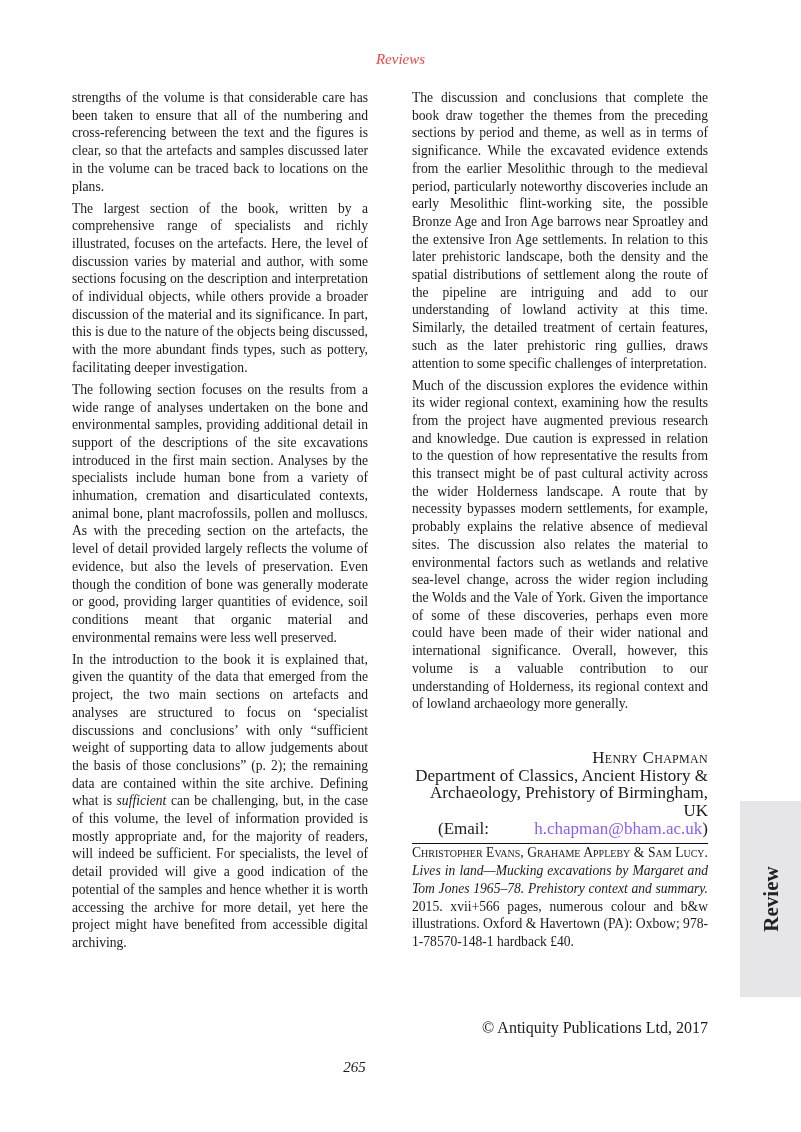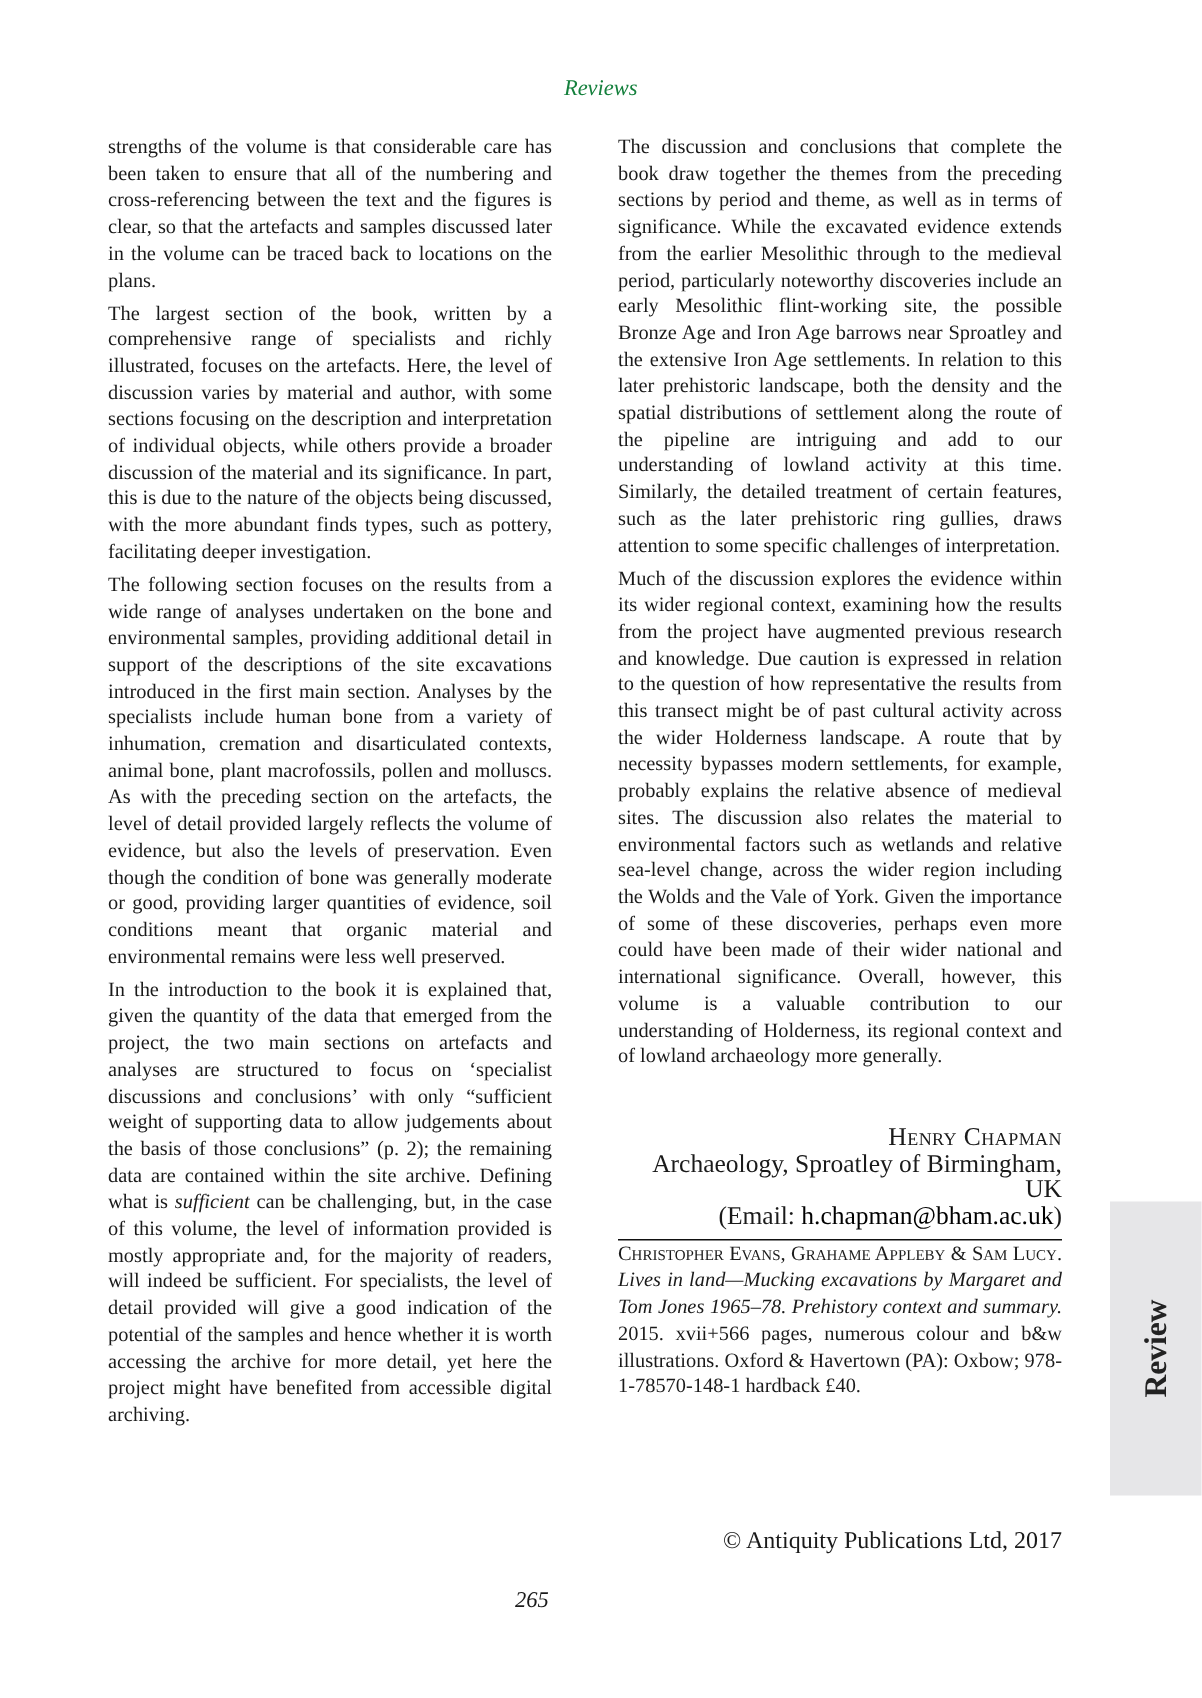--- a/index.html
+++ b/index.html
@@ -2,34 +2,34 @@
 <html><head>
 <meta charset="utf-8">
 <style>
   html, body { margin: 0; padding: 0; }
   body {
     width: 801px; height: 1132px; background: #ffffff; position: relative; overflow: hidden;
     font-family: "DejaVu Serif", "Liberation Serif", serif; color: #1a1a1a;
   }
   .running-head {
     position: absolute; top: 51px; left: 0; width: 801px; text-align: center;
-    font-family: "Liberation Serif", serif; font-style: italic; font-size: 15px; color: #15803d;
+    font-family: "Liberation Serif", serif; font-style: italic; font-size: 15px; color: #ef4444;
   }
   .col {
     position: absolute; top: 89px; width: 296px;
     font-family: "Liberation Serif", serif; font-size: 13.6px; line-height: 17.7px;
     text-align: justify; hyphens: manual;
   }
   .col.left { left: 72px; }
   .col.right { left: 412px; }
   .col p { margin: 0 0 4.3px 0; }
   .col p em { font-style: italic; }
   .sig { margin-top: 36px; text-align: right; font-size: 17px; line-height: 17.7px; }
   .sig .name { font-variant: small-caps; letter-spacing: 0.3px; }
-  .sig a { color: #000000; text-decoration: none; }
+  .sig a { color: #8b5cf6; text-decoration: none; margin-left: 41px; }
   .rule { border: 0; border-top: 1.4px solid #111; margin: 6px 0 0 0; height: 0; }
   .book { text-align: justify; }
   .book .authors { font-variant: small-caps; }
   .book .title { font-style: italic; }
   .copyright {
     position: absolute; top: 1019px; left: 412px; width: 296px; text-align: right;
     font-family: "Liberation Serif", serif; font-size: 16px;
   }
   .page-number {
     position: absolute; top: 1059px; left: 0; width: 709px; text-align: center;
@@ -55,21 +55,22 @@
   <p>The following section focuses on the results from a wide range of analyses undertaken on the bone and environmental samples, providing additional detail in support of the descriptions of the site excavations introduced in the first main section. Analyses by the specialists include human bone from a variety of inhumation, cremation and disarticulated contexts, animal bone, plant macrofossils, pollen and molluscs. As with the preceding section on the artefacts, the level of detail provided largely reflects the volume of evidence, but also the levels of preservation. Even though the condition of bone was generally moderate or good, providing larger quantities of evidence, soil conditions meant that organic material and environmental remains were less well preserved.</p>
   <p><span>In the introduction to the book it is explained that, given the quantity of the data that emerged from the project, the two main sections on artefacts and analyses are structured to focus on ‘specialist discussions and conclusions’ with only “sufficient weight of supporting data to allow judgements about the basis of those conclusions” (p. 2); the remaining data are contained within the site archive. Defining what is </span><em>sufficient</em><span> can be challenging, but, in the case of this volume, the level of information provided is mostly appropriate and, for the majority of readers, will indeed be sufficient. For specialists, the level of detail provided will give a good indication of the potential of the samples and hence whether it is worth accessing the archive for more detail, yet here the project might have benefited from accessible digital archiving.</span></p>
 </div>
 
 <div class="col right">
   <p>The discussion and conclusions that complete the book draw together the themes from the preceding sections by period and theme, as well as in terms of significance. While the excavated evidence extends from the earlier Mesolithic through to the medieval period, particularly noteworthy discoveries include an early Mesolithic flint-working site, the possible Bronze Age and Iron Age barrows near Sproatley and the extensive Iron Age settlements. In relation to this later prehistoric landscape, both the density and the spatial distributions of settlement along the route of the pipeline are intriguing and add to our understanding of lowland activity at this time. Similarly, the detailed treatment of certain features, such as the later prehistoric ring gullies, draws attention to some specific challenges of interpretation.</p>
   <p>Much of the discussion explores the evidence within its wider regional context, examining how the results from the project have augmented previous research and knowledge. Due caution is expressed in relation to the question of how representative the results from this transect might be of past cultural activity across the wider Holderness landscape. A route that by necessity bypasses modern settlements, for example, probably explains the relative absence of medieval sites. The discussion also relates the material to environmental factors such as wetlands and relative sea-level change, across the wider region including the Wolds and the Vale of York. Given the importance of some of these discoveries, perhaps even more could have been made of their wider national and international significance. Overall, however, this volume is a valuable con­tribution to our understanding of Holderness, its regional context and of lowland archaeology more generally.</p>
 
   <div class="sig">
     <div class="name">Henry Chapman</div>
-    <div>Archaeology, Sproatley of Birmingham, UK</div>
+    <div>Department of Classics, Ancient History &amp;</div>
+    <div>Archaeology, Prehistory of Birmingham, UK</div>
     <div><span>(Email: </span><a href="#">h.chapman@bham.ac.uk</a><span>)</span></div>
   </div>
 
   <hr class="rule">
 
   <div class="book">
     <span class="authors">Christopher Evans, Grahame Appleby &amp; Sam Lucy.</span>
     <span class="title">Lives in land—Mucking excavations by Margaret and Tom Jones 1965–78. Prehistory context and summary.</span><span> 2015. xvii+566 pages, numerous colour and b&amp;w illustrations. Oxford &amp; Havertown (PA): Oxbow; 978-1-78570-148-1 hardback £40.</span>
   </div>
 </div>

